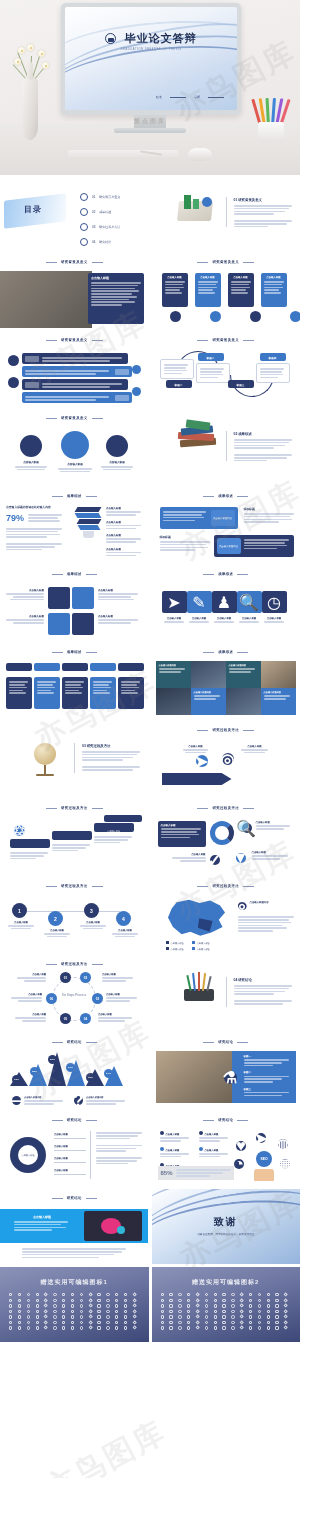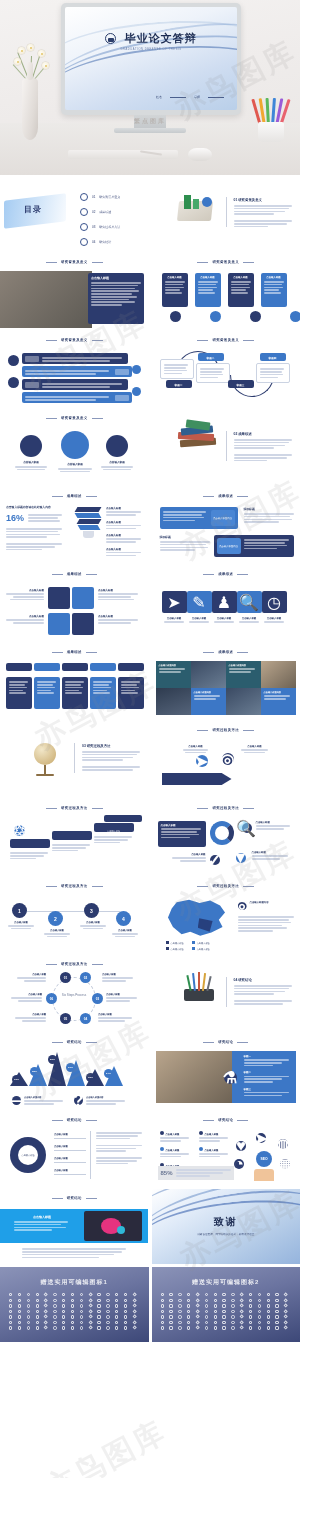--- a/index.html
+++ b/index.html
@@ -423,21 +423,21 @@
           <div class="ln s" style="width:92%"></div>
         <div class="ln s" style="width:58%"></div>
       </div>
     </div>
 
     <div class="slide">
       <div class="hd">成果综述</div>
       <div style="position:absolute;left:6px;top:18px;width:56px;">
         <div style="font-size:2.8px;font-weight:bold;color:#2a3a66;">点击输入标题内容请在此处输入内容</div>
         <div style="display:flex;align-items:center;gap:4px;margin-top:4px;">
-          <span style="font-size:9px;font-weight:bold;color:#3c77c6;">16%</span>
+          <span style="font-size:9px;font-weight:bold;color:#3c77c6;">79%</span>
           <span style="flex:1">
               <span class="ln s" style="display:block;width:100%"></span>
             <span class="ln s" style="display:block;width:88%"></span>
             <span class="ln s" style="display:block;width:94%"></span>
             </span>
         </div>
         <div style="margin-top:5px;">
           <div class="ln s" style="width:100%"></div>
             <div class="ln s" style="width:92%"></div>
           <div class="ln s" style="width:96%"></div>

